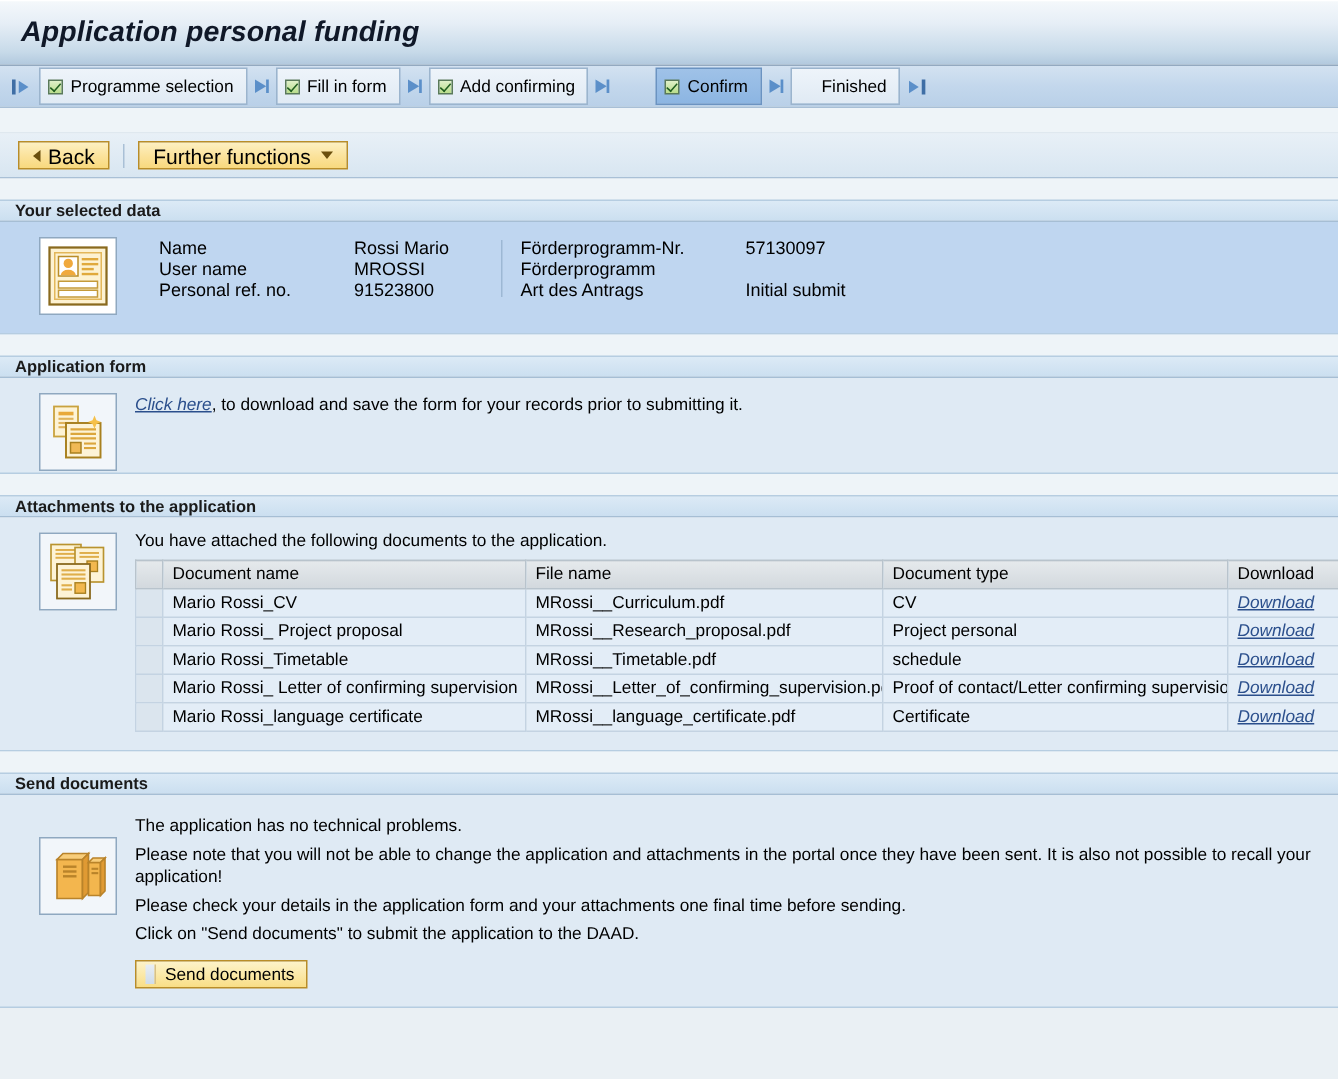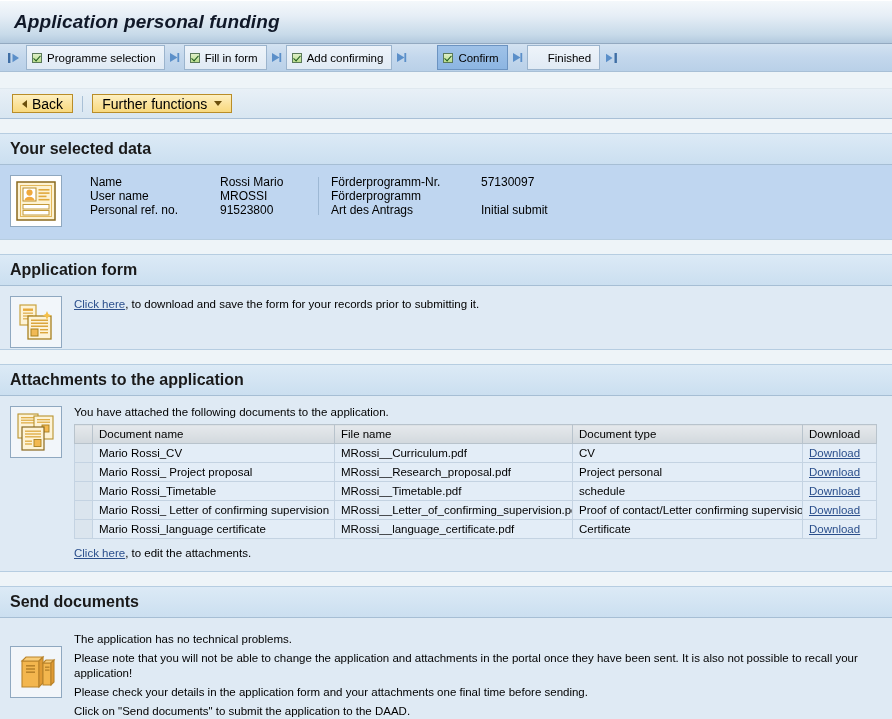--- a/index.html
+++ b/index.html
@@ -150,36 +150,36 @@
     width: 1px; height: 16px;
     background: #a9c0d6;
     margin: 0 2px;
   }
 
   
   .spacer { height: 14px; background: #eef4f8; }
 
   .section { width: 892px; box-sizing: border-box; }
   .sec-head {
-    height: 32px;
+    height: 15px;
     background: linear-gradient(to bottom, #dceaf6 0%, #cbdff0 100%);
     border-top: 1px solid #b6cde1;
     border-bottom: 1px solid #a6bed4;
     display: flex;
     align-items: center;
     padding-left: 10px;
     font-weight: bold;
-    font-size: 16px;
+    font-size: 11px;
     color: #1a1a1a;
     box-sizing: border-box;
   }
   .sec-body {
     background: #dfeaf4;
     border-bottom: 1px solid #b6cde1;
-    padding: 10px 10px 12px 10px;
+    padding: 10px 10px 12px 26px;
     box-sizing: border-box;
   }
   .sec-body.strong { background: #bfd6f0; }
 
   
   .seldata { display: flex; align-items: flex-start; gap: 16px; }
   .icon-box {
     width: 52px; height: 52px;
     border: 1px solid #8fa8c0;
     background: #ffffff;
@@ -203,20 +203,21 @@
   }
   .col-b { }
   .col-b .lab { width: 150px; display: block; }
   .row2 { display: flex; }
 
   
   a.lnk, .lnk {
     color: #2b4f8c;
     text-decoration: underline;
     cursor: pointer;
+    font-style: italic;
   }
 
   .formline {
     display: flex;
     align-items: flex-start;
     gap: 12px;
   }
   .formline .txt { font-size: 11.5px; padding-top: 2px; }
 
   
@@ -541,23 +542,20 @@
             <tr>
               <td class="selcol"></td>
               <td>Mario Rossi_language certificate</td>
               <td>MRossi__language_certificate.pdf</td>
               <td>Certificate</td>
               <td class="dl"><span class="lnk">Download</span></td>
             </tr>
           </tbody>
         </table>
 
-        <div class="edit-line">
-          <span class="lnk">Click here</span><span>, to edit the attachments.</span>
-        </div>
       </div>
     </div>
   </div>
 </div>
 
 <div class="spacer"></div>
 
 <div class="section">
   <div class="sec-head">
     <span>Send documents</span>

